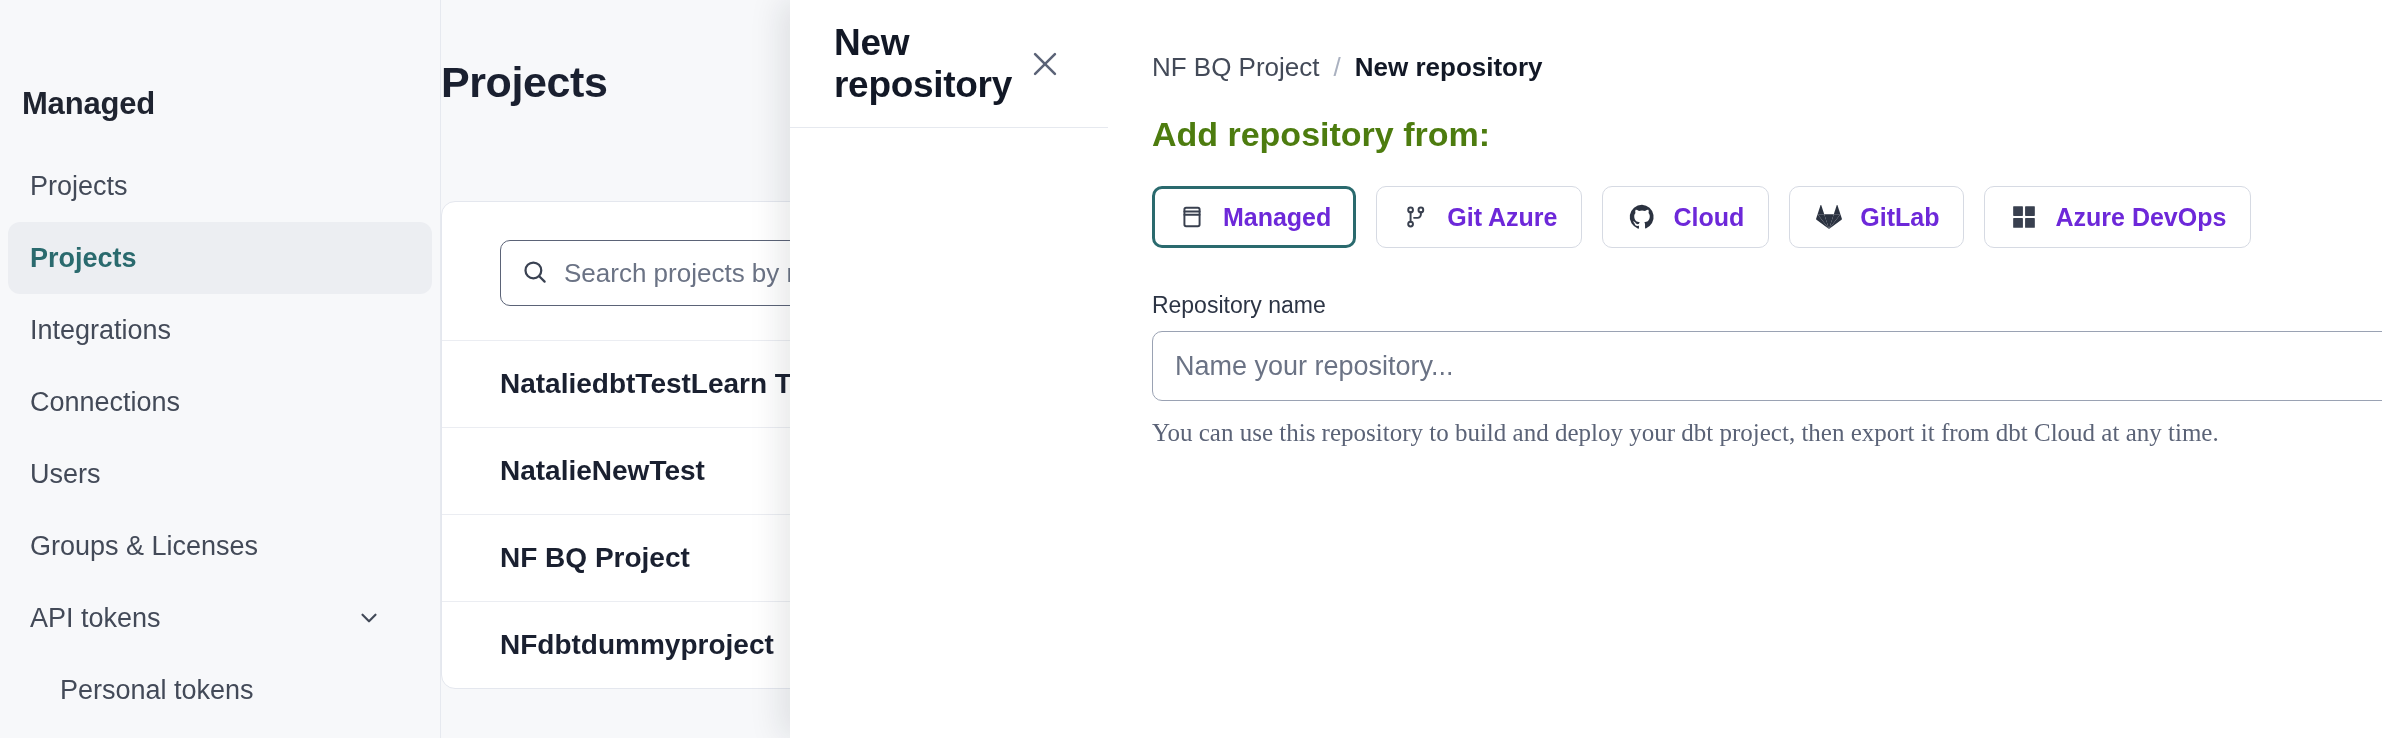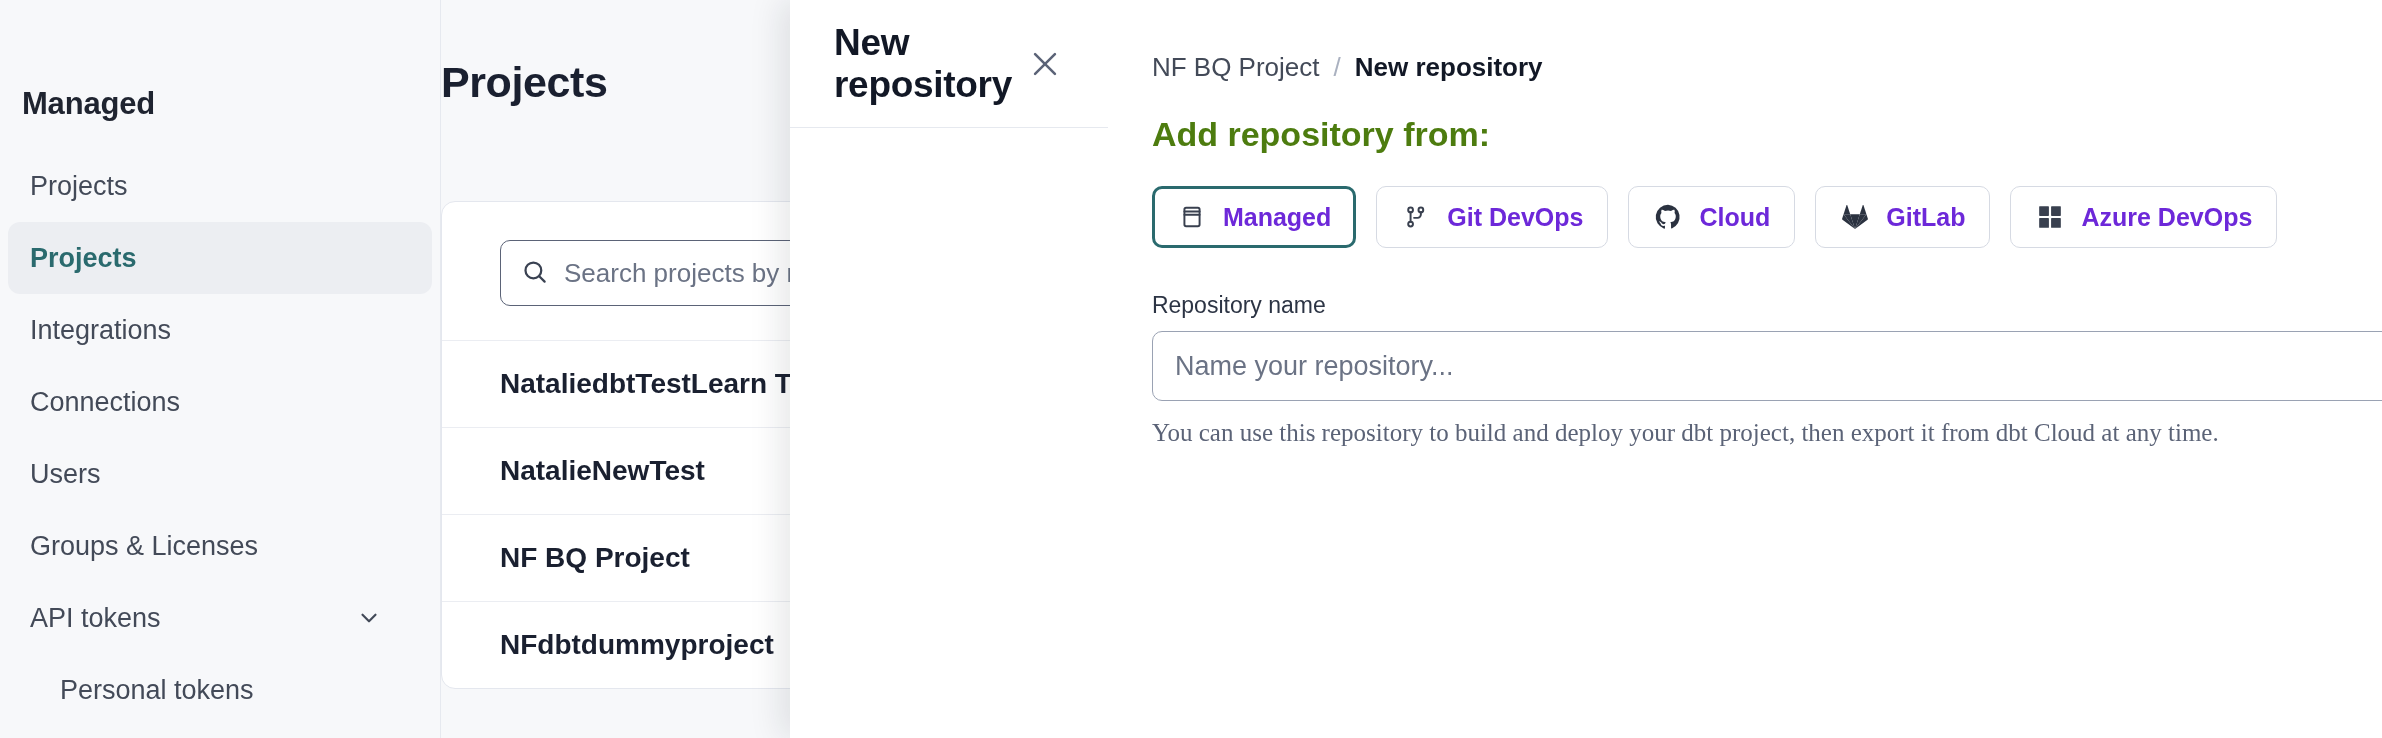--- a/index.html
+++ b/index.html
@@ -334,21 +334,21 @@
         <div class="source-btn">
           <span class="source-ico">
             <svg width="26" height="26" viewBox="0 0 24 24" fill="none" stroke="#39404f" stroke-width="1.8" stroke-linecap="round" stroke-linejoin="round">
                 <circle cx="7" cy="5.5" r="2.2"></circle>
                 <circle cx="16.5" cy="5.5" r="2.2"></circle>
                 <circle cx="7" cy="18.5" r="2.2"></circle>
                 <path d="M7 7.7v8.6"></path>
                 <path d="M16.5 7.7v2.1a3 3 0 0 1-3 3h-3.3"></path>
               </svg>
           </span>
-          <span>Git DevOps</span>
+          <span>Git Azure</span>
         </div>
 
         <div class="source-btn">
           <span class="source-ico">
             <svg width="28" height="28" viewBox="0 0 24 24" fill="#2b3240">
                 <path d="M12 1.5a10.5 10.5 0 0 0-3.32 20.47c.52.1.71-.23.71-.5v-1.96c-2.9.63-3.52-1.4-3.52-1.4-.48-1.2-1.16-1.53-1.16-1.53-.95-.65.07-.64.07-.64 1.05.08 1.6 1.08 1.6 1.08.93 1.6 2.45 1.14 3.05.87.1-.68.36-1.14.66-1.4-2.31-.26-4.74-1.16-4.74-5.15 0-1.14.4-2.07 1.07-2.8-.11-.26-.47-1.32.1-2.75 0 0 .88-.28 2.87 1.07a9.9 9.9 0 0 1 5.23 0c1.99-1.35 2.86-1.07 2.86-1.07.58 1.43.22 2.49.11 2.75.67.73 1.07 1.66 1.07 2.8 0 4-2.43 4.88-4.75 5.14.37.32.7.95.7 1.92v2.85c0 .28.19.61.72.5A10.5 10.5 0 0 0 12 1.5z"></path>
               </svg>
           </span>
           <span>Cloud</span>
         </div>

